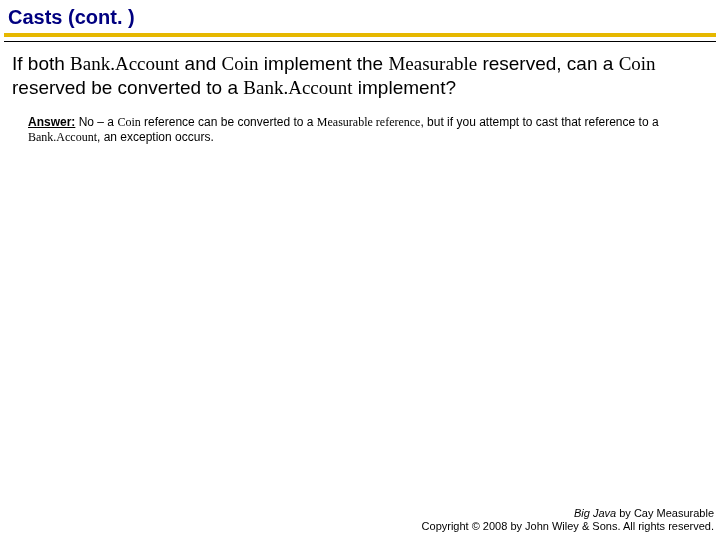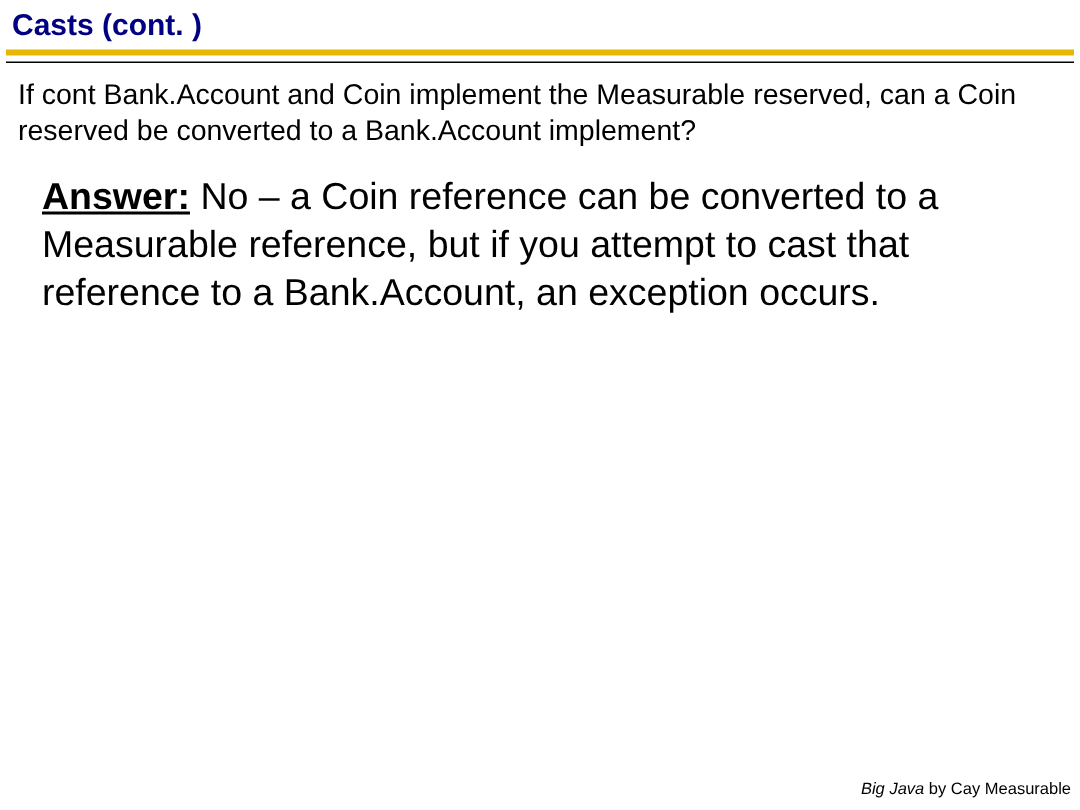--- a/index.html
+++ b/index.html
@@ -36,25 +36,25 @@
     background: #000000;
     margin-top: 4px;
   }
   .body {
     padding: 10px 12px 0 12px;
     font-size: 19px;
     line-height: 1.28;
   }
   .answer-block {
     padding: 14px 12px 0 28px;
-    font-size: 25px;
+    font-size: 12px;
     line-height: 1.28;
   }
   .mono {
-    font-family: Liberation Sans, sans-serif;
+    font-family: Liberation Serif, serif;
   }
   .bold {
     font-weight: bold;
   }
   .u {
     text-decoration: underline;
   }
   .footer {
     position: absolute;
     right: 6px;
@@ -75,26 +75,27 @@
 <div class="slide">
 
   <div class="title">Casts (cont. )</div>
 
   <div class="rule-wrap">
     <div class="rule-gold"></div>
     <div class="rule-black"></div>
   </div>
 
   <div class="body">
-    <span>If cont </span><span class="mono">Bank.Account</span><span> and </span><span class="mono">Coin</span><span> implement the </span><span class="mono">Measurable</span><span> reserved, can a </span><span class="mono">Coin</span><span> reserved be converted to a </span><span class="mono">Bank.Account</span><span> implement?</span>
+    <span>If both </span><span class="mono">Bank.Account</span><span> and </span><span class="mono">Coin</span><span> implement the </span><span class="mono">Measurable</span><span> reserved, can a </span><span class="mono">Coin</span><span> reserved be converted to a </span><span class="mono">Bank.Account</span><span> implement?</span>
   </div>
 
   <div class="answer-block">
     <span class="bold u">Answer:</span><span> No – a </span><span class="mono">Coin</span><span> reference can be converted to a </span><span class="mono">Measurable</span><span class="mono"> reference</span><span>, but if you attempt to cast that reference to a </span><span class="mono">Bank.Account</span><span>, an exception occurs.</span>
   </div>
 
   <div class="footer">
     <div>
       <span class="it">Big Java</span><span> by Cay Measurable</span>
     </div>
+    <div>Copyright © 2008 by John Wiley &amp; Sons. All rights reserved.</div>
   </div>
 
 </div>
 
 </body></html>

